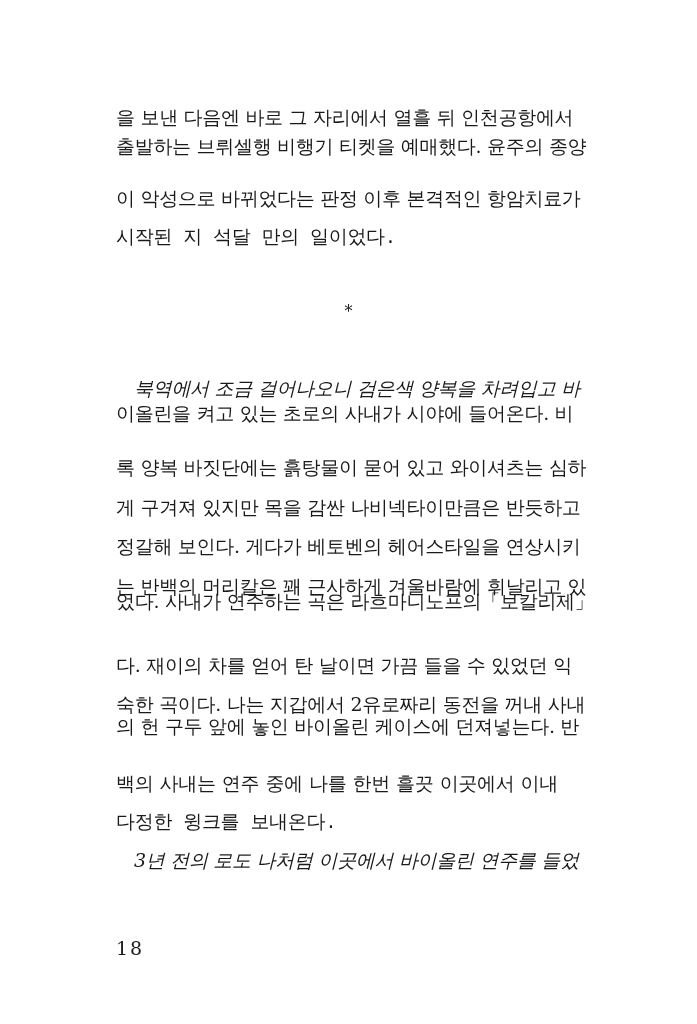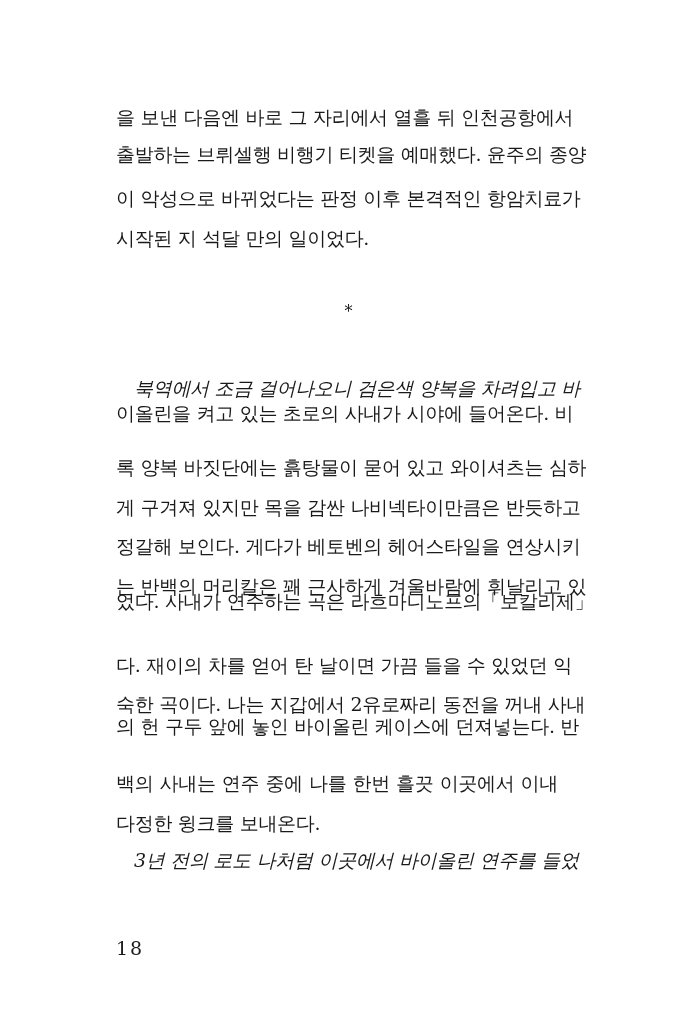--- a/index.html
+++ b/index.html
@@ -28,20 +28,21 @@
       height: 30px;
       font-size: 19px;
       line-height: 30px;
       white-space: nowrap;
       text-align: justify;
       text-align-last: justify;
       letter-spacing: -0.3px;
     }
     .line.last {
       text-align-last: left;
+      font-family: Liberation Mono, monospace;
     }
     .line.indent {
       left: 134px;
       width: 424px;
       font-style: italic;
     }
     .separator {
       position: absolute;
       left: 0;
       width: 697px;
@@ -60,21 +61,21 @@
       line-height: 20px;
     }
   </style>
 </head>
 <body>
 
 <div class="page">
 
   <div>
     <div class="line" style="top:102px">을 보낸 다음엔 바로 그 자리에서 열흘 뒤 인천공항에서</div>
-    <div class="line" style="top:139px">출발하는 브뤼셀행 비행기 티켓을 예매했다. 윤주의 종양</div>
+    <div class="line" style="top:131px">출발하는 브뤼셀행 비행기 티켓을 예매했다. 윤주의 종양</div>
     <div class="line" style="top:183px">이 악성으로 바뀌었다는 판정 이후 본격적인 항암치료가</div>
     <div class="line last" style="top:223px">시작된 지 석달 만의 일이었다.</div>
   </div>
 
   <div class="separator">*</div>
 
   <div>
     <div class="line indent" style="top:373px">북역에서 조금 걸어나오니 검은색 양복을 차려입고 바</div>
     <div class="line" style="top:398px">이올린을 켜고 있는 초로의 사내가 시야에 들어온다. 비</div>
     <div class="line" style="top:452px">록 양복 바짓단에는 흙탕물이 묻어 있고 와이셔츠는 심하</div>

